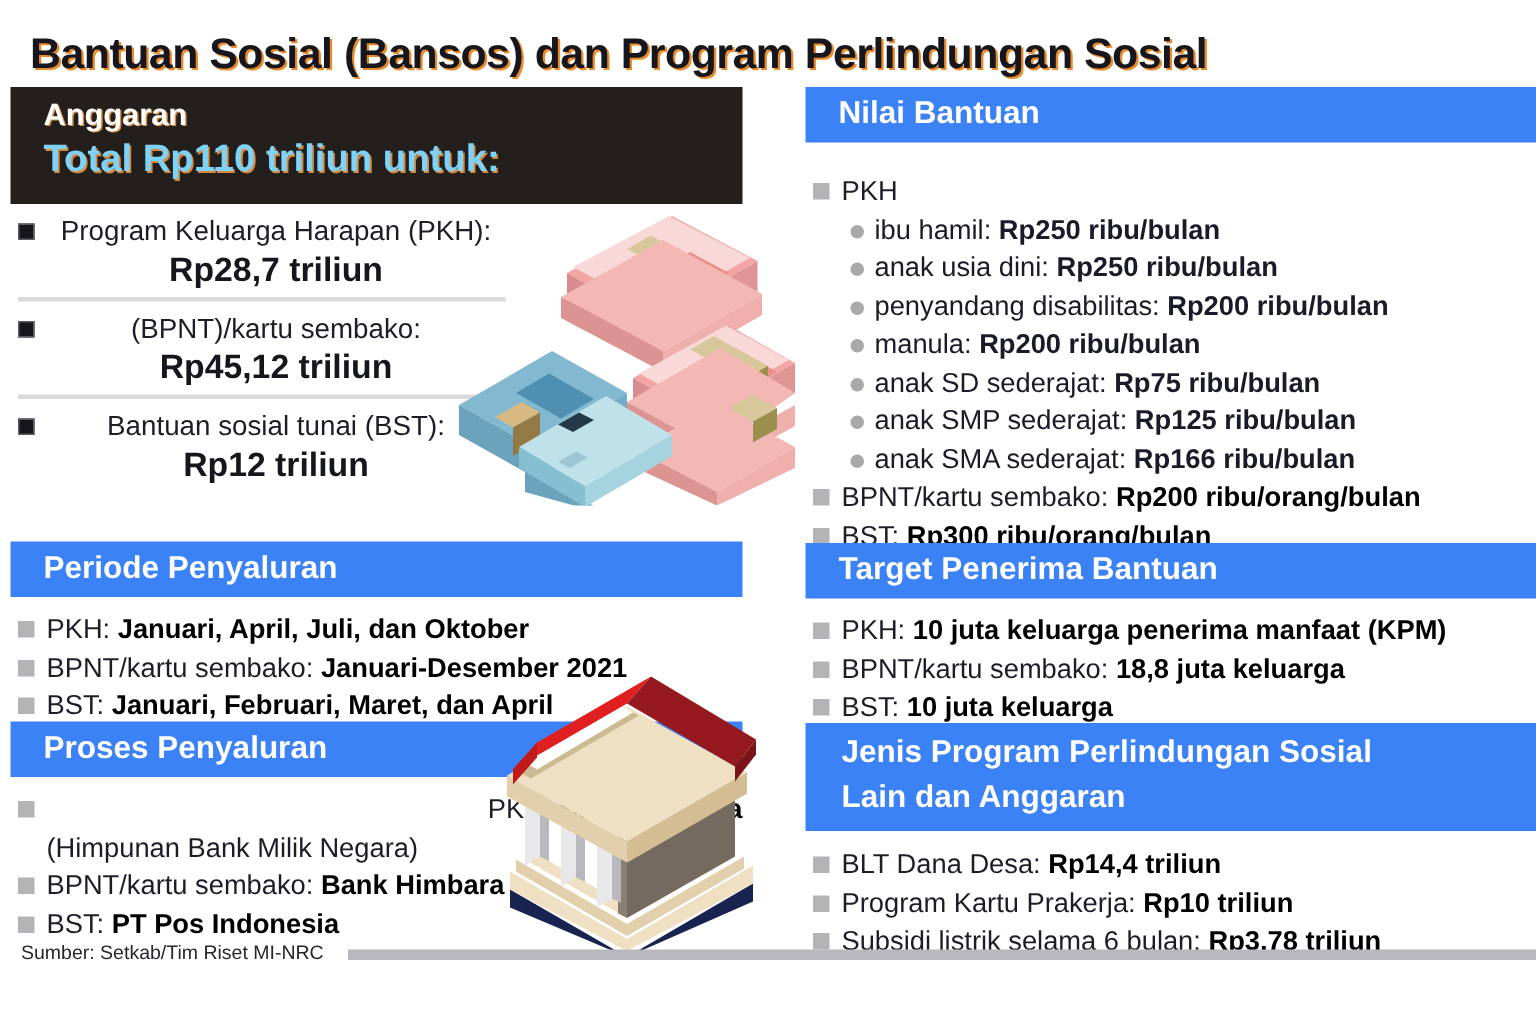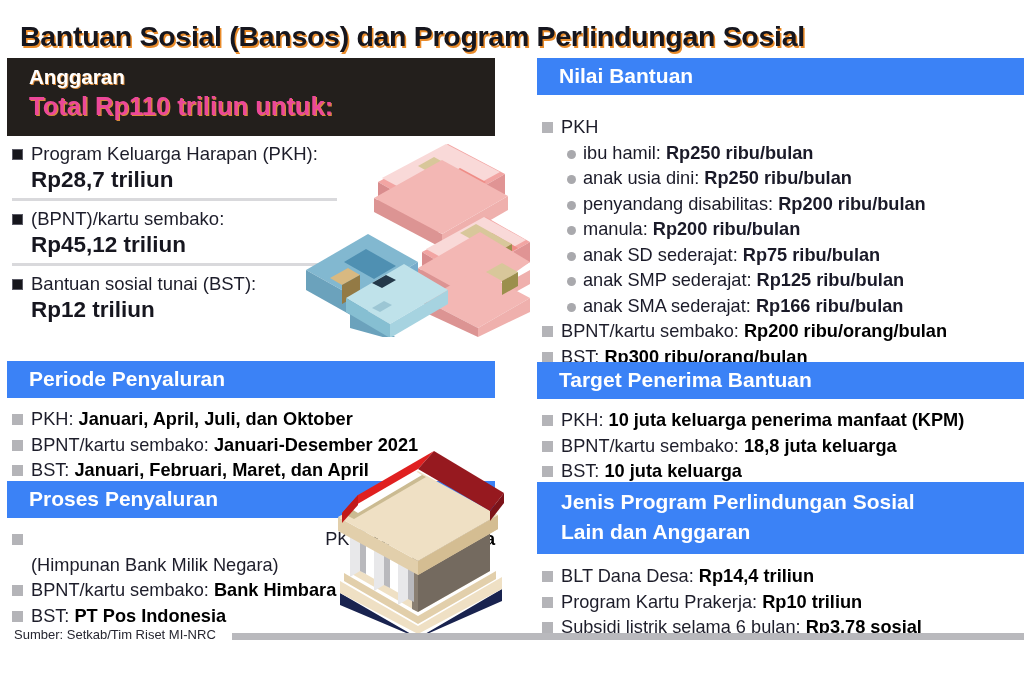--- a/index.html
+++ b/index.html
@@ -64,21 +64,21 @@
     padding: 6px 0 0 22px;
   }
   .black-box .kicker {
     color: #ffffff;
     font-size: 20.5px;
     font-weight: bold;
     line-height: 26px;
     text-shadow: 1px 1px 0 #d98a3a;
   }
   .black-box .headline {
-    color: #ec4899;
+    color: #7dd3fc;
     font-size: 25.5px;
     font-weight: bold;
     line-height: 33px;
     text-shadow: 1.2px 1.2px 0 #d98a3a;
   }
 
   
   .orange-bar {
     background: #3b82f6;
     color: #ffffff;
@@ -91,20 +91,21 @@
   .orange-bar.two-line {
     padding-top: 5px;
     padding-bottom: 7px;
     padding-left: 24px;
   }
 
   
   .budget-item {
     position: relative;
     padding-left: 24px;
+    text-align: center;
   }
   .budget-item .bi-label {
     font-size: 18.5px;
     line-height: 24px;
     color: #1d1d2a;
   }
   .budget-item .bi-value {
     font-size: 22.5px;
     font-weight: bold;
     line-height: 28px;
@@ -330,21 +331,21 @@
         <div>Lain dan Anggaran</div>
       </div>
       <ul class="blist" style="margin-top:10px;">
         <li>
           <span class="sq-gray"></span><span>BLT Dana Desa: </span><b>Rp14,4 triliun</b>
         </li>
         <li>
           <span class="sq-gray"></span><span>Program Kartu Prakerja: </span><b>Rp10 triliun</b>
         </li>
         <li>
-          <span class="sq-gray"></span><span>Subsidi listrik selama 6 bulan: </span><b>Rp3,78 sosial</b>
+          <span class="sq-gray"></span><span>Subsidi listrik selama 6 bulan: </span><b>Rp3,78 triliun</b>
         </li>
       </ul>
     </div>
   </div>
 
   <svg class="illu" id="money-illu" width="230" height="215" viewBox="0 0 230 215" aria-hidden="true">
 
     <g>
       <polygon points="78,60 148,22 205,52 135,92" fill="#f2a5a3"></polygon>
       <polygon points="78,60 135,92 135,112 78,80" fill="#d98c8d"></polygon>

